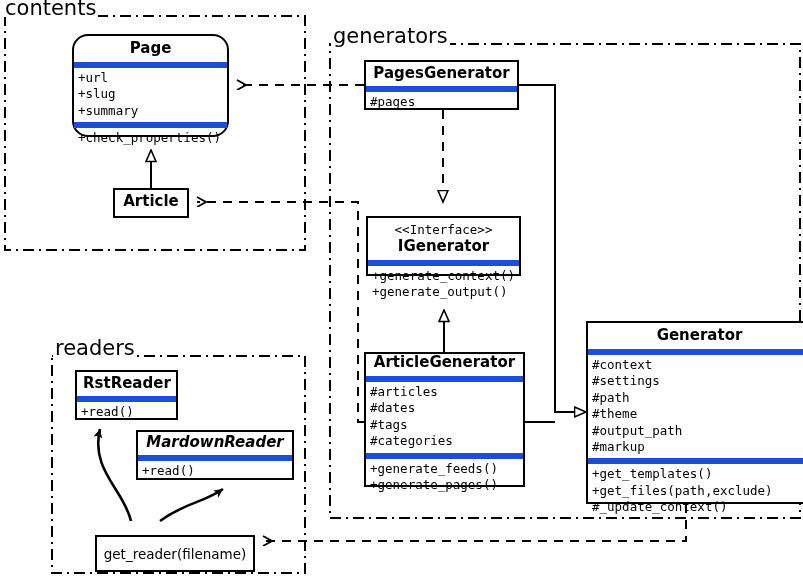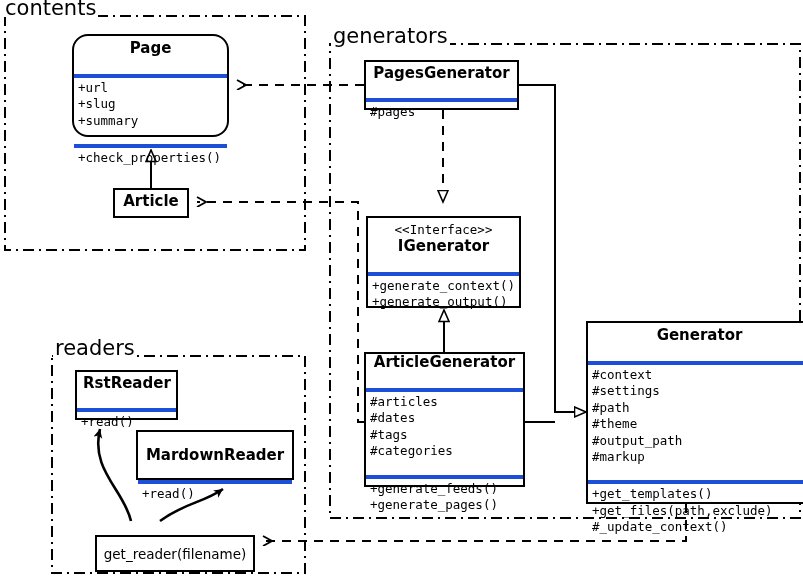--- a/index.html
+++ b/index.html
@@ -50,21 +50,21 @@
   .cls-stereo{
     font-family:"DejaVu Sans Mono", monospace;
     font-weight:normal;
     font-size:12.5px;
     text-align:center;
     line-height:15px;
     padding-top:4px;
     white-space:nowrap;
   }
   .cls-stereo + .cls-name{ padding-top:0; }
-  .cls-sep{ border-top:4px solid #1d4ed8;margin-top:12px; }
+  .cls-sep{ border-top:6px solid #1d4ed8; }
   .cls-comp{
     font-family:"DejaVu Sans Mono", monospace;
     font-size:12.5px;
     line-height:16.4px;
     padding:2px 3px 3px 4px;
     white-space:nowrap;
   }
   .cls-comp div{ white-space:nowrap; }
   
   .fnbox{
@@ -170,21 +170,21 @@
     <div class="cls-name" style="padding-top:3px;">Article</div>
   </div>
 
   <div class="cls" style="left:364px; top:60px; width:155px; height:50px;">
     <div class="cls-name" style="padding-top:3px; padding-bottom:4px;">PagesGenerator</div>
     <div class="cls-comp cls-sep">
       <div>#pages</div>
     </div>
   </div>
 
-  <div class="cls" style="left:366px; top:216px; width:155px; height:92px;">
+  <div class="cls" style="left:366px; top:216px; width:155px; height:60px;">
     <div class="cls-stereo">&lt;&lt;Interface&gt;&gt;</div>
     <div class="cls-name" style="padding-top:1px; padding-bottom:5px;">IGenerator</div>
     <div class="cls-comp cls-sep">
       <div>+generate_context()</div>
       <div>+generate_output()</div>
     </div>
   </div>
 
   <div class="cls" style="left:364px; top:352px; width:161px; height:135px;">
     <div class="cls-name" style="padding-top:0; padding-bottom:5px;">ArticleGenerator</div>
@@ -218,21 +218,21 @@
   </div>
 
   <div class="cls" style="left:75px; top:370px; width:103px; height:50px;">
     <div class="cls-name" style="padding-top:3px; padding-bottom:4px;">RstReader</div>
     <div class="cls-comp cls-sep">
       <div>+read()</div>
     </div>
   </div>
 
   <div class="cls" style="left:136px; top:430px; width:158px; height:50px;">
-    <div class="cls-name" style="padding-top:15px; padding-bottom:4px;">MardownReader</div>
+    <div class="cls-name" style="padding-top:2px; padding-bottom:4px;font-style:italic;">MardownReader</div>
     <div class="cls-comp cls-sep">
       <div>+read()</div>
     </div>
   </div>
 
   <div class="fnbox" style="left:95px; top:535px; width:160px; height:37px;">get_reader(filename)</div>
 
 </div>
 
 </body></html>

